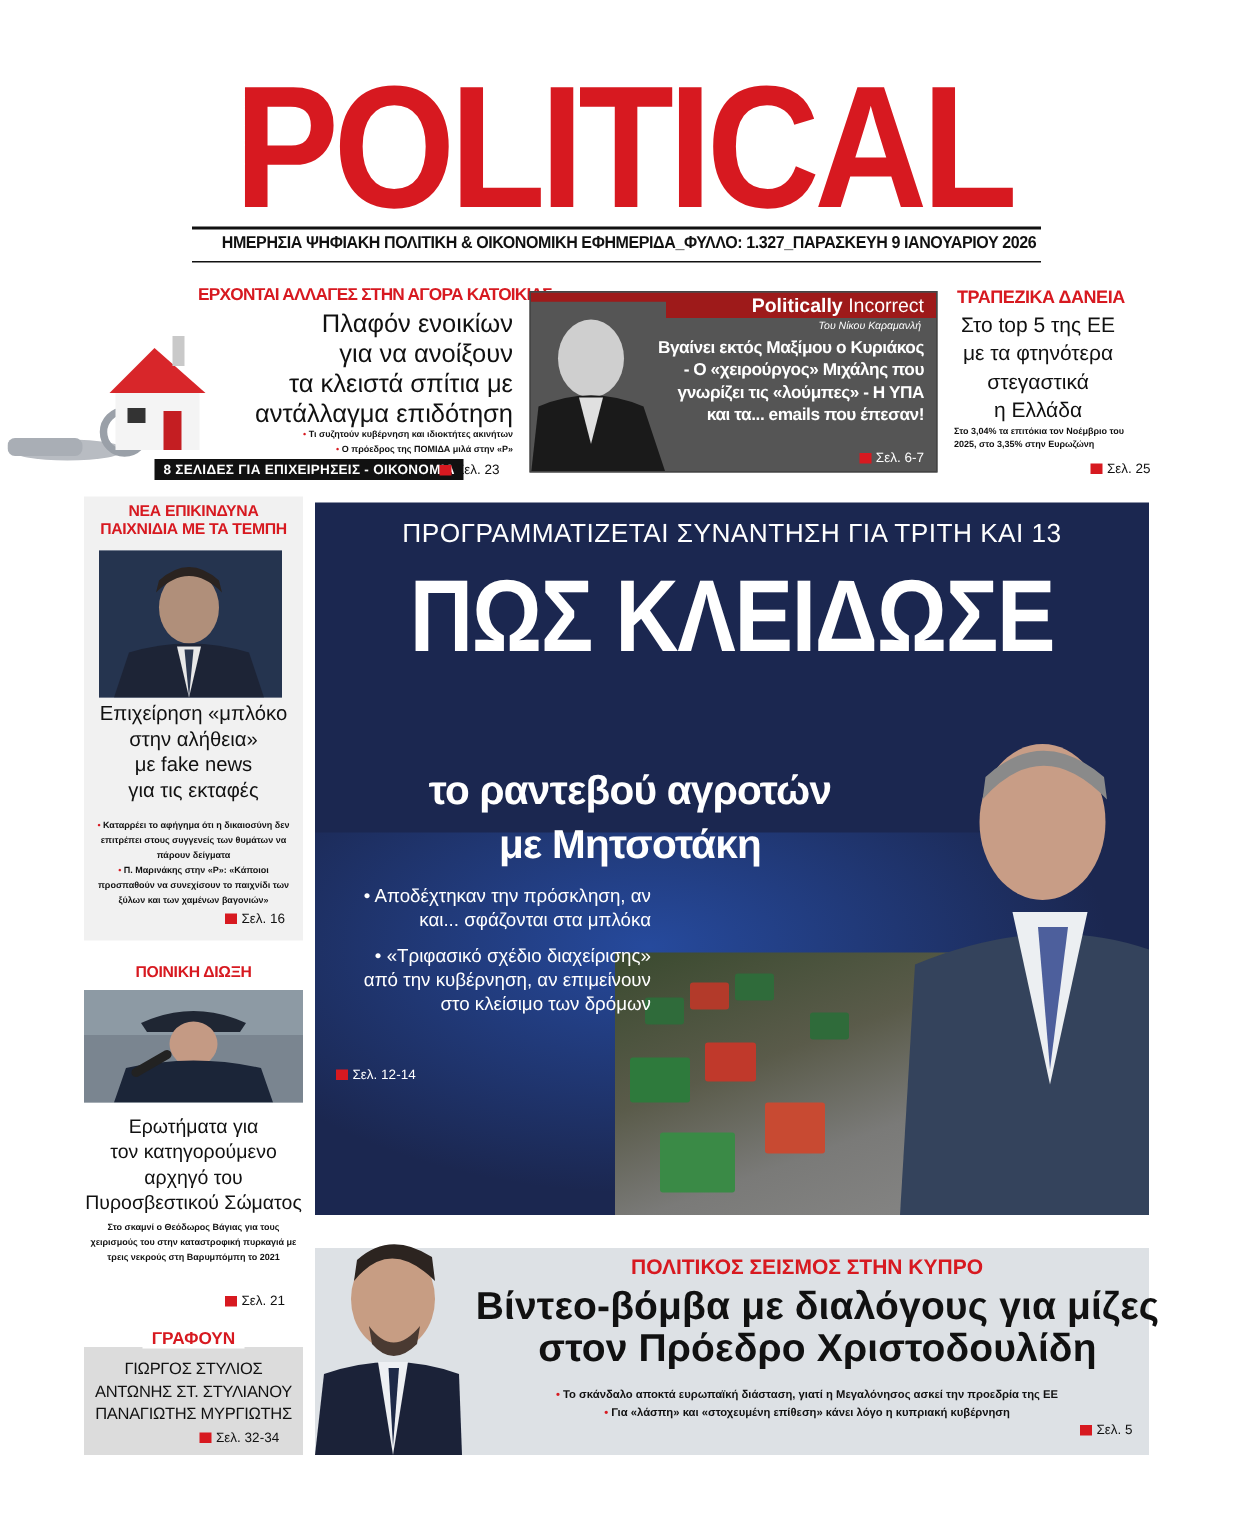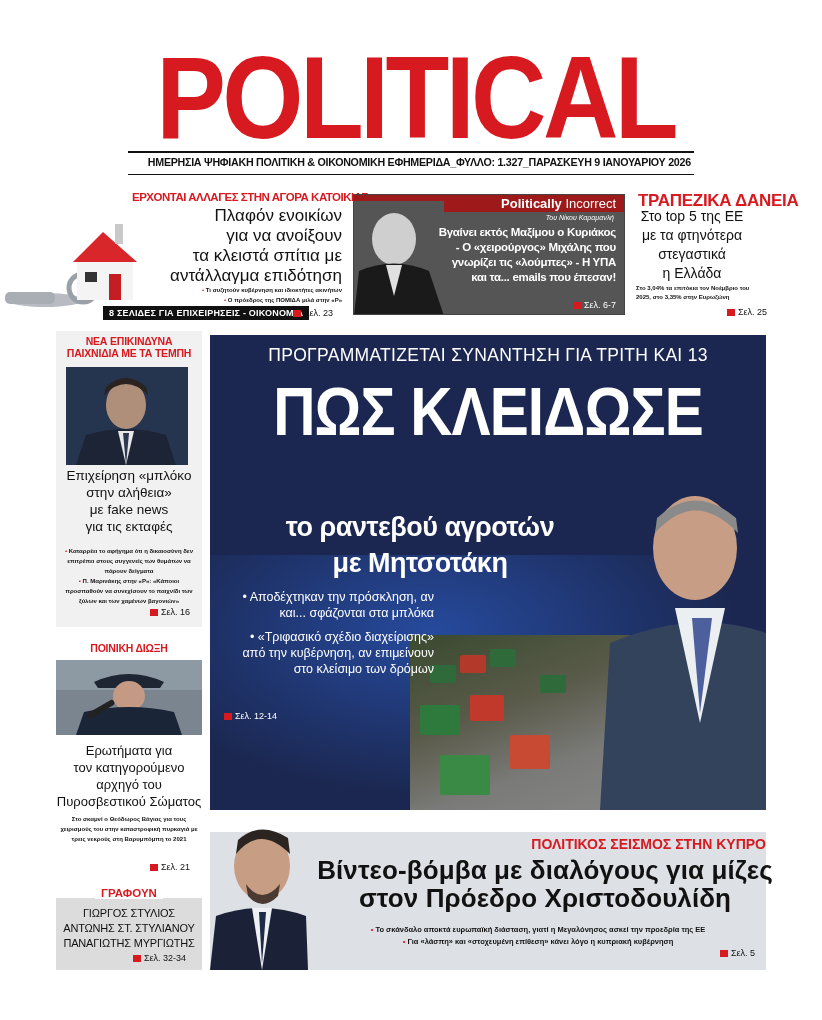--- a/index.html
+++ b/index.html
@@ -34,21 +34,21 @@
   .pi-box { left: 353px; top: 194px; width: 272px; height: 121px; background: #555; border: 1px solid #444; overflow: hidden; }
   .pi-band { position: absolute; left: 0; top: 0; width: 100%; height: 17px; background: #9e1a1a; }
   .pi-title { position: absolute; right: 8px; top: 1px; color: #fff; font-size: 13px; white-space: nowrap; }
   .pi-title b { font-weight: 900; }
   .pi-author { position: absolute; right: 10px; top: 19px; color: #fff; font-size: 7px; font-style: italic; }
   .pi-text { position: absolute; right: 8px; top: 30px; width: 180px; text-align: right; color: #fff; font-weight: 700; font-size: 11.5px; line-height: 15px; letter-spacing: -0.3px; }
   .pi-ref { position: absolute; right: 8px; bottom: 4px; color: #fff; }
   .pi-person { position: absolute; left: 0; top: 6px; width: 90px; height: 115px; }
 
   
-  .tr-kicker { left: 638px; top: 191px; color: #d71920; font-weight: 900; font-size: 17px; letter-spacing: -0.3px; white-space: nowrap; }
+  .tr-kicker { left: 638px; top: 191px; color: #d71920; font-weight: 900; font-size: 12px; letter-spacing: -0.3px; white-space: nowrap; }
   .tr-head { left: 632px; top: 207px; width: 120px; text-align: center; font-size: 14px; line-height: 19px; color: #111; }
   .tr-sub { left: 636px; top: 284px; width: 120px; font-size: 6px; line-height: 9px; font-weight: 700; }
   .tr-ref { left: 727px; top: 307px; }
 
   
   .lc-box1 { left: 56px; top: 331px; width: 146px; height: 296px; background: #f1f1f1; }
   .lc-kicker { width: 146px; text-align: center; color: #d71920; font-weight: 900; font-size: 10.5px; line-height: 12px; letter-spacing: -0.2px; }
   .lc-photo1 { left: 66px; top: 367px; width: 122px; height: 98px; background: linear-gradient(180deg,#2b3b59 0%,#23324d 100%); overflow: hidden; }
   .lc-head { width: 146px; text-align: center; font-size: 13.5px; line-height: 17px; font-weight: 400; color: #111; }
   .lc-bullets { width: 140px; text-align: center; font-size: 6px; line-height: 10px; font-weight: 700; }
@@ -70,21 +70,21 @@
   .main-head { position: absolute; left: 0; top: 36px; width: 556px; text-align: center; color: #fff; font-weight: 900; font-size: 68px; line-height: 80px; letter-spacing: -1px; white-space: nowrap; transform: scaleX(0.86); transform-origin: center; }
   .main-sub { position: absolute; left: 40px; top: 138px; width: 340px; text-align: center; color: #fff; font-weight: 700; font-size: 27px; line-height: 36px; letter-spacing: -0.5px; margin-top: 36px; }
   .main-bullets { position: absolute; left: 14px; top: 254px; width: 210px; color: #fff; font-size: 12.5px; line-height: 16px; text-align: right; }
   .main-bullets p { margin-bottom: 8px; }
   .main-ref { position: absolute; left: 14px; top: 376px; color: #fff; }
   .pm { position: absolute; left: 390px; top: 158px; width: 166px; height: 317px; }
 
   
   .cy-box { left: 210px; top: 832px; width: 556px; height: 138px; background: #dde1e5; }
   .cy-person { left: 210px; top: 824px; width: 98px; height: 146px; }
-  .cy-kicker { left: 310px; top: 836px; width: 456px; text-align: right; color: #d71920; font-weight: 900; font-size: 14px; white-space: nowrap; }
+  .cy-kicker { left: 310px; top: 836px; width: 456px; text-align: center; color: #d71920; font-weight: 900; font-size: 14px; white-space: nowrap; }
   .cy-head { left: 317px; top: 856px; width: 456px; text-align: center; font-size: 26px; line-height: 28px; font-weight: 700; color: #111; letter-spacing: 0.1px; }
   .cy-bullets { left: 310px; top: 924px; width: 456px; text-align: center; font-size: 7.5px; line-height: 12px; font-weight: 700; }
   .cy-ref { left: 720px; top: 948px; }
 </style>
 </head>
 <body>
 
 <div class="abs masthead">POLITICAL</div>
 <div class="abs rule" style="top:151px"></div>
 <div class="abs dateline">ΗΜΕΡΗΣΙΑ ΨΗΦΙΑΚΗ ΠΟΛΙΤΙΚΗ &amp; ΟΙΚΟΝΟΜΙΚΗ ΕΦΗΜΕΡΙΔΑ_ΦΥΛΛΟ: 1.327_ΠΑΡΑΣΚΕΥΗ 9 ΙΑΝΟΥΑΡΙΟΥ 2026</div>

